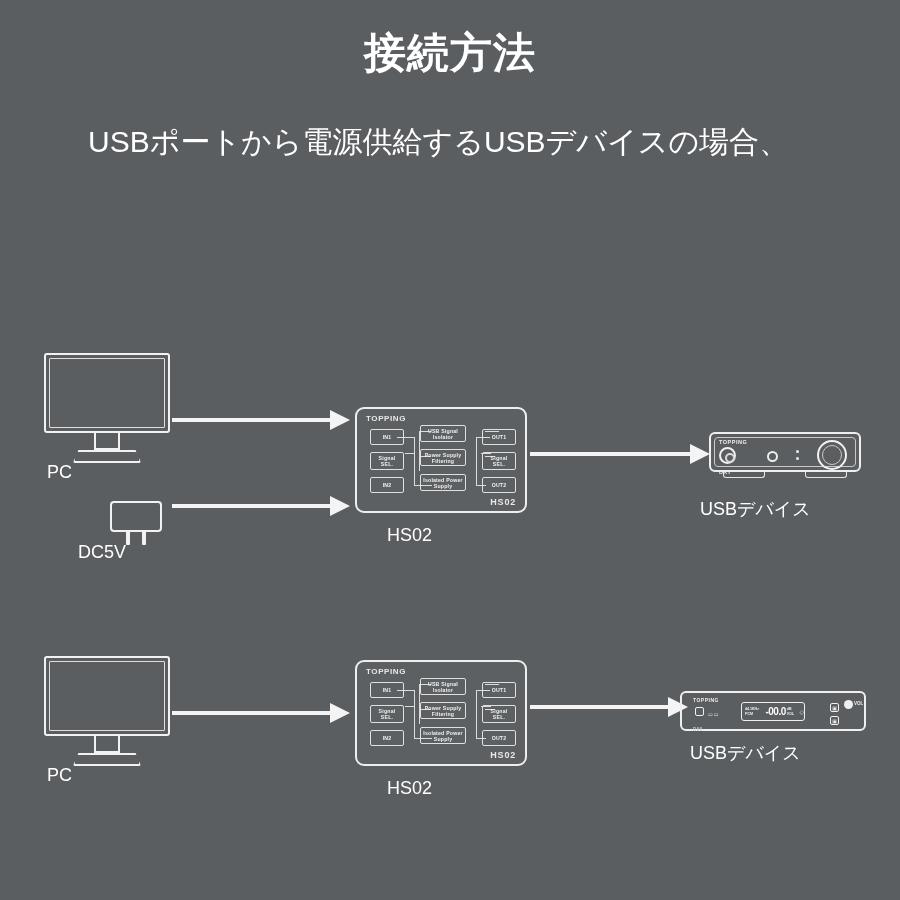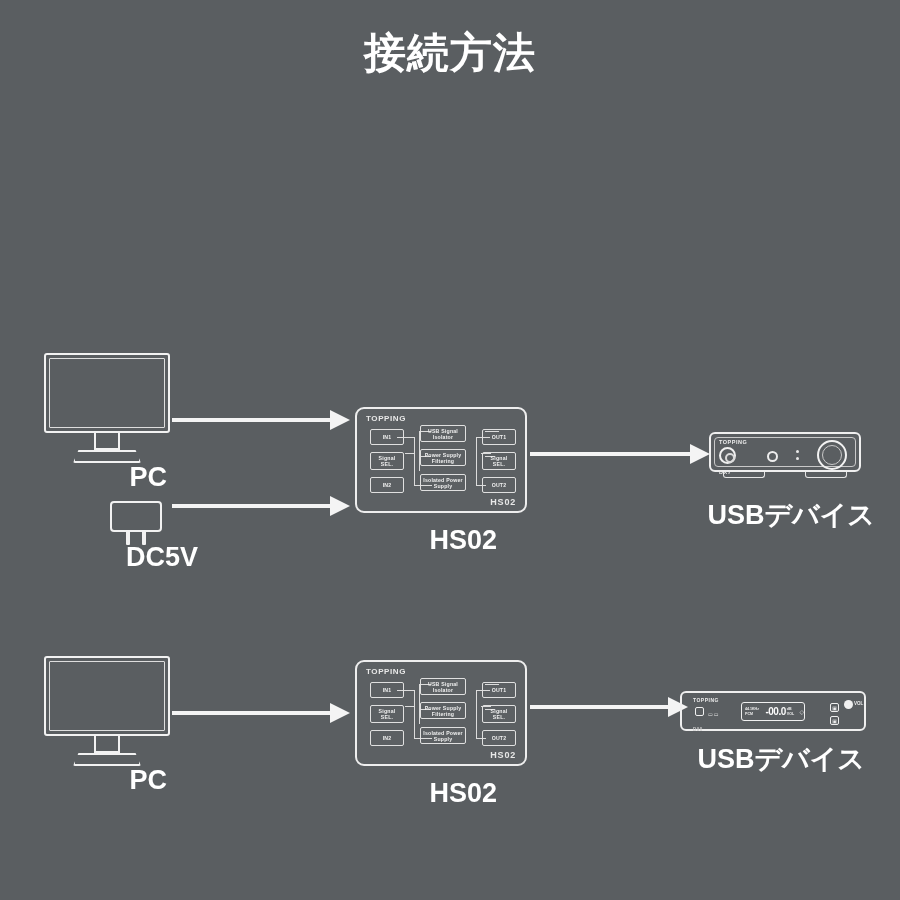--- a/index.html
+++ b/index.html
@@ -21,22 +21,22 @@
     line-height:1.1;
   }
   #intro{
     position:absolute;left:88px;top:108px;width:760px;
     font-size:30px;line-height:44px;font-weight:400;
   }
   .intro-line{white-space:nowrap;}
 
   
   .caption{
-    position:absolute;text-align:right;
-    font-size:27px;font-weight:700;white-space:nowrap;
+    position:absolute;text-align:left;
+    font-size:18px;font-weight:400;white-space:nowrap;
   }
 
   
   .monitor{position:absolute;}
   .mon-screen{
     position:absolute;left:0;top:0;width:126px;height:80px;
     border:2.5px solid #f2f2f2;border-radius:3px;
     box-sizing:border-box;
   }
   .mon-screen::after{
@@ -211,20 +211,21 @@
   }
 </style>
 </head>
 <body style="background: rgb(90, 94, 97); color: rgb(255, 255, 255);">
 
 <div class="stage">
 
   <div id="page-title">接続方法</div>
 
   <div id="intro">
+    <div class="intro-line">USBポートから電源供給するUSBデバイスの場合、</div>
   </div>
 
   <div class="monitor" style="left:44px;top:341px;width:126px;height:110px;">
     <div class="mon-screen"></div>
     <div class="mon-neck"></div>
     <div class="mon-base"></div>
   </div>
   <div class="caption" style="left:47px;top:450px;width:120px;">PC</div>
 
   <div class="adapter" style="left:110px;top:489px;width:56px;height:46px;">

